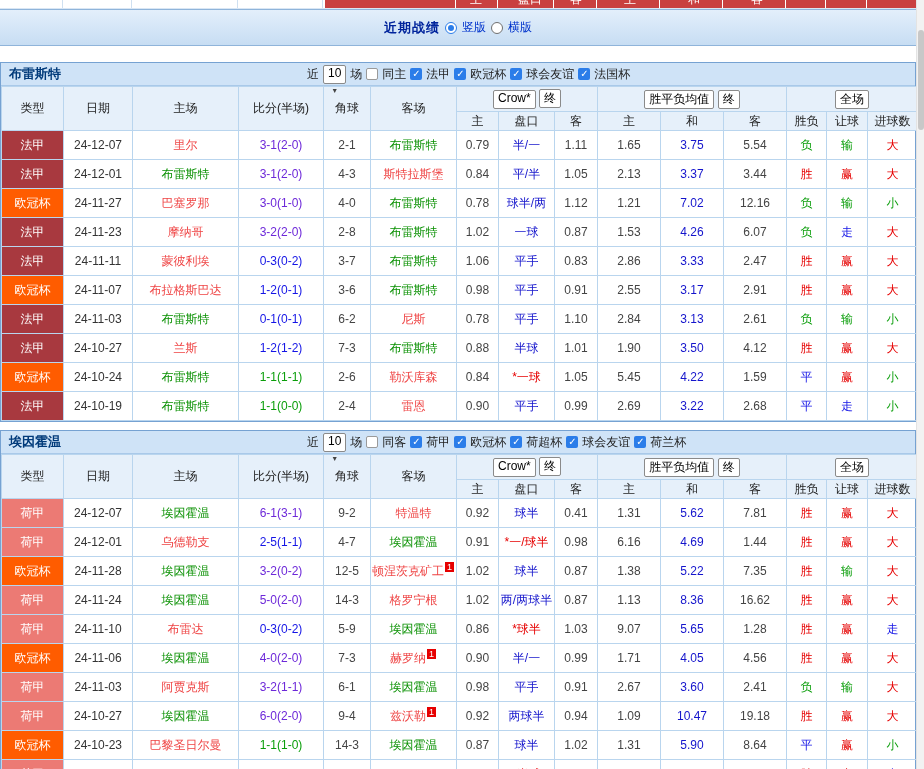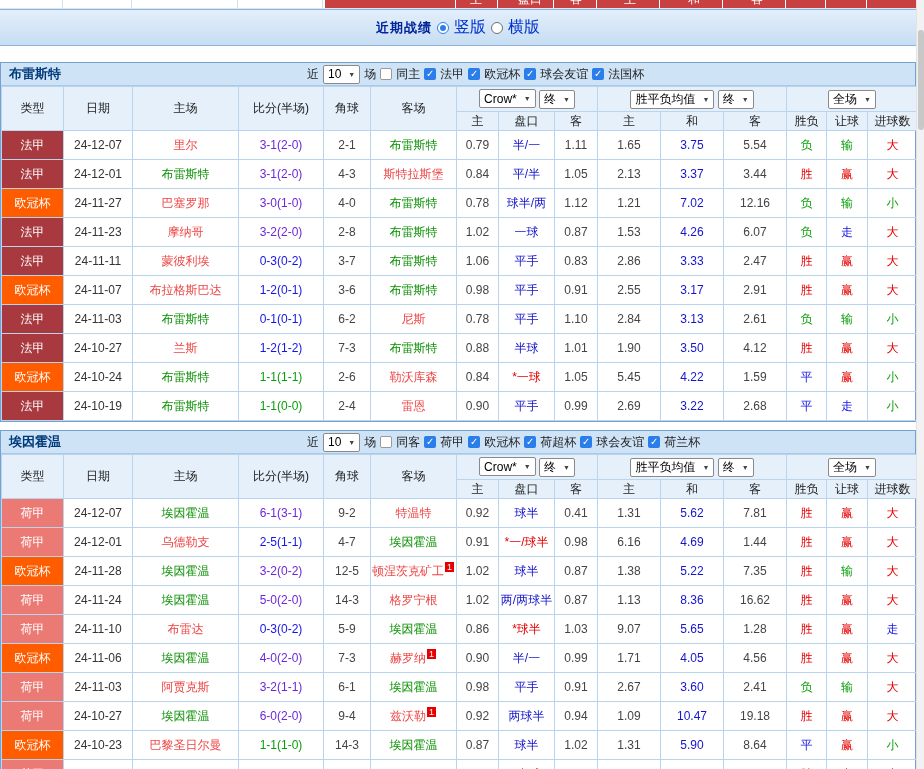--- a/index.html
+++ b/index.html
@@ -11,34 +11,34 @@
   .clip-strip{position:relative;height:8px;width:916px;overflow:hidden;background:#fff;border-bottom:1px solid #d9e6f4;}
   .clip-strip .red-part{position:absolute;left:325px;top:0;width:591px;height:8px;background:#c94040;}
   .clip-strip .sep{position:absolute;top:0;width:1px;height:8px;background:#fff;}
   .clip-strip .lsep{position:absolute;top:0;width:1px;height:8px;background:#cfe0f1;}
   .clip-lab{position:absolute;top:-9px;line-height:16px;color:#fff;font-size:12px;}
   
   .title-bar{height:37px;width:916px;box-sizing:border-box;background:linear-gradient(#e3effb,#c7ddf3);
     border-top:1px solid #8fb4da;border-bottom:1px solid #8fb4da;
     display:flex;align-items:center;justify-content:center;gap:5px;}
   .bar-title{font-size:13px;font-weight:bold;color:#00249c;letter-spacing:1px;}
-  .bar-link{font-size:16px;color:#0033cc;}
+  .bar-link{font-size:12px;color:#0033cc;}
   .radio{width:12px;height:12px;border-radius:50%;border:1px solid #707070;display:inline-block;position:relative;background:#fff;box-sizing:border-box;}
   .radio.on{border-color:#2b7de9;}
   .radio.on::after{content:"";position:absolute;left:2px;top:2px;width:6px;height:6px;border-radius:50%;background:#2b7de9;}
   .spacer16{height:16px;}
   .spacer8{height:8px;}
   
   .section{width:916px;box-sizing:border-box;border:1px solid #76a2d2;background:#fff;}
   .band{height:22px;background:#cfe3f7;display:flex;align-items:center;border-bottom:1px solid #a9c9e9;}
   .band-title{width:298px;padding-left:8px;font-weight:bold;font-size:13px;color:#013a7a;}
   .band-filters{display:flex;align-items:center;gap:4px;font-size:12px;color:#222;}
   .flabel{color:#222;}
   .selectbox{display:inline-flex;align-items:center;border:1px solid #8a8a8a;background:#fff;border-radius:2px;
-    padding:0 4px;height:17px;font-size:12px;gap:7px;color:#000;}
+    padding:0 4px;height:17px;font-size:12px;gap:7px;color:#000;flex-direction:column;}
   .selectbox .arr{font-size:7px;color:#444;}
   .cb{display:inline-block;width:12px;height:12px;border-radius:2px;vertical-align:-2px;}
   .cb.on{background:#2b7de9;color:#fff;font-size:10px;line-height:12px;text-align:center;}
   .cb.off{background:#fff;border:1px solid #9a9a9a;box-sizing:border-box;}
   
   table{width:100%;border-collapse:collapse;table-layout:fixed;}
   td{border:1px solid #b9d5ee;text-align:center;font-size:12px;padding:0;height:28px;overflow:hidden;white-space:nowrap;}
   thead td{background:#e6f0fa;color:#222;}
   .hrow1 td{height:24px;}
   .hrow2 td{height:18px;}

